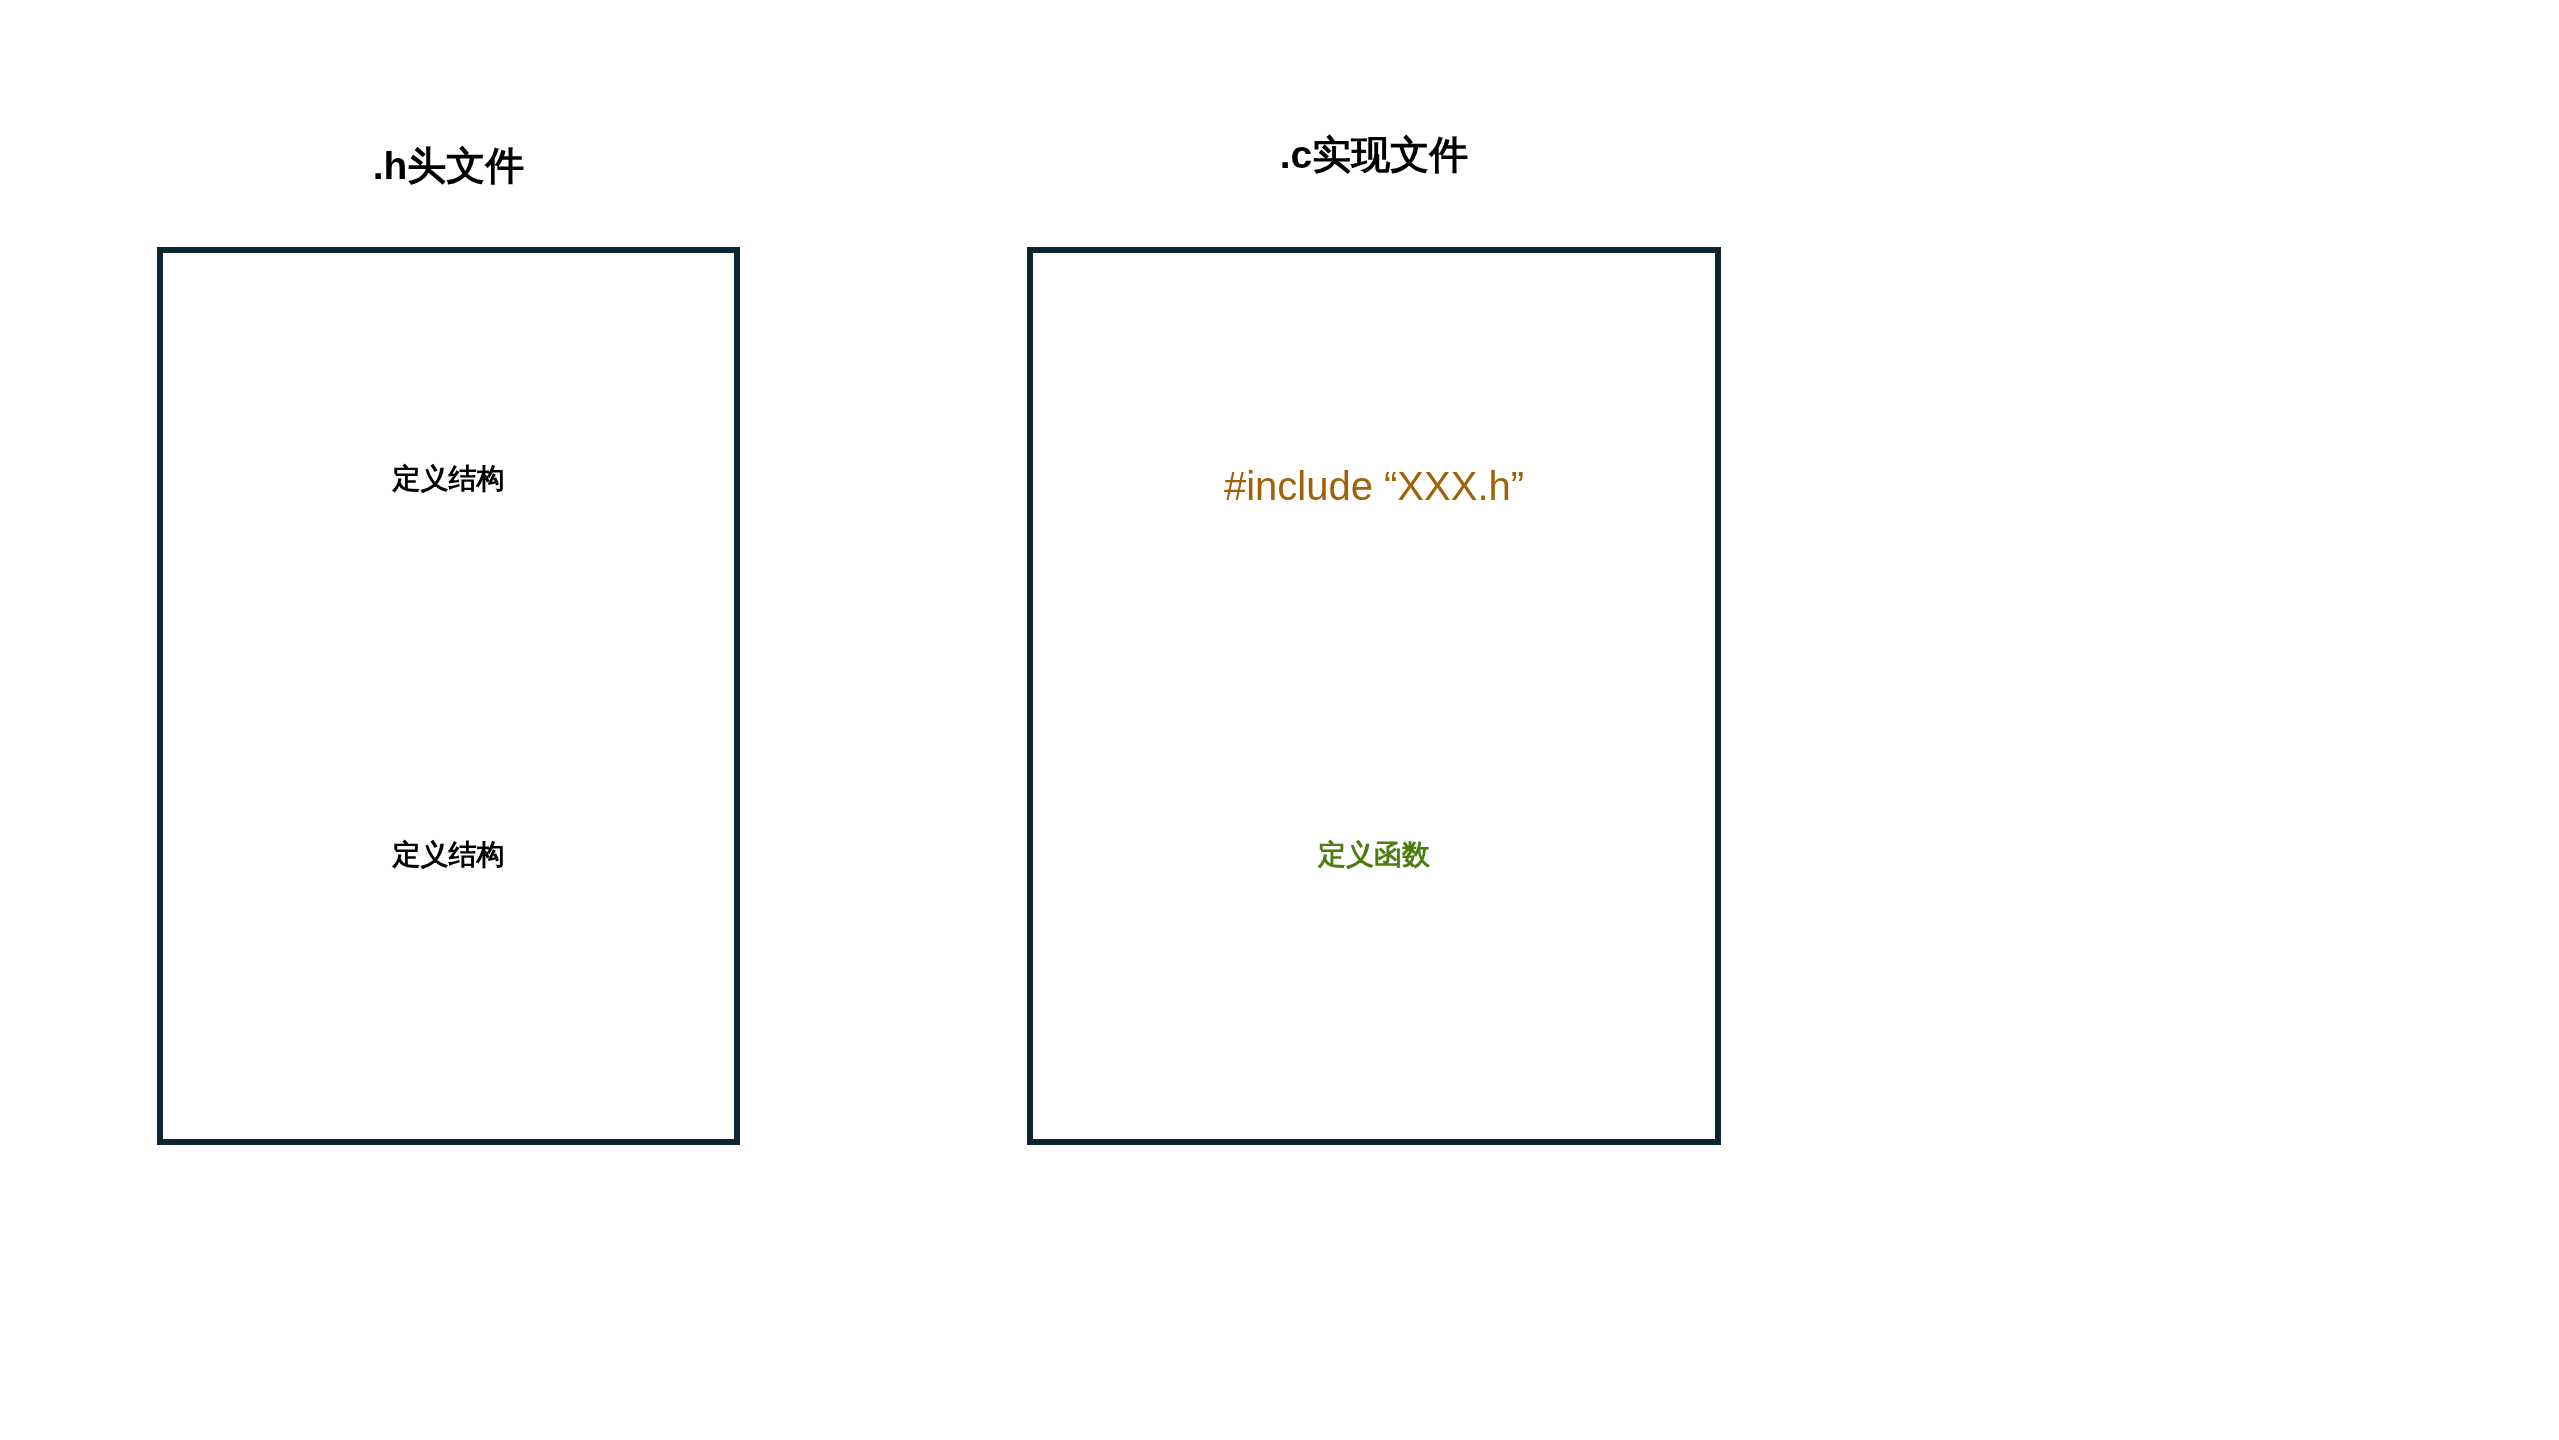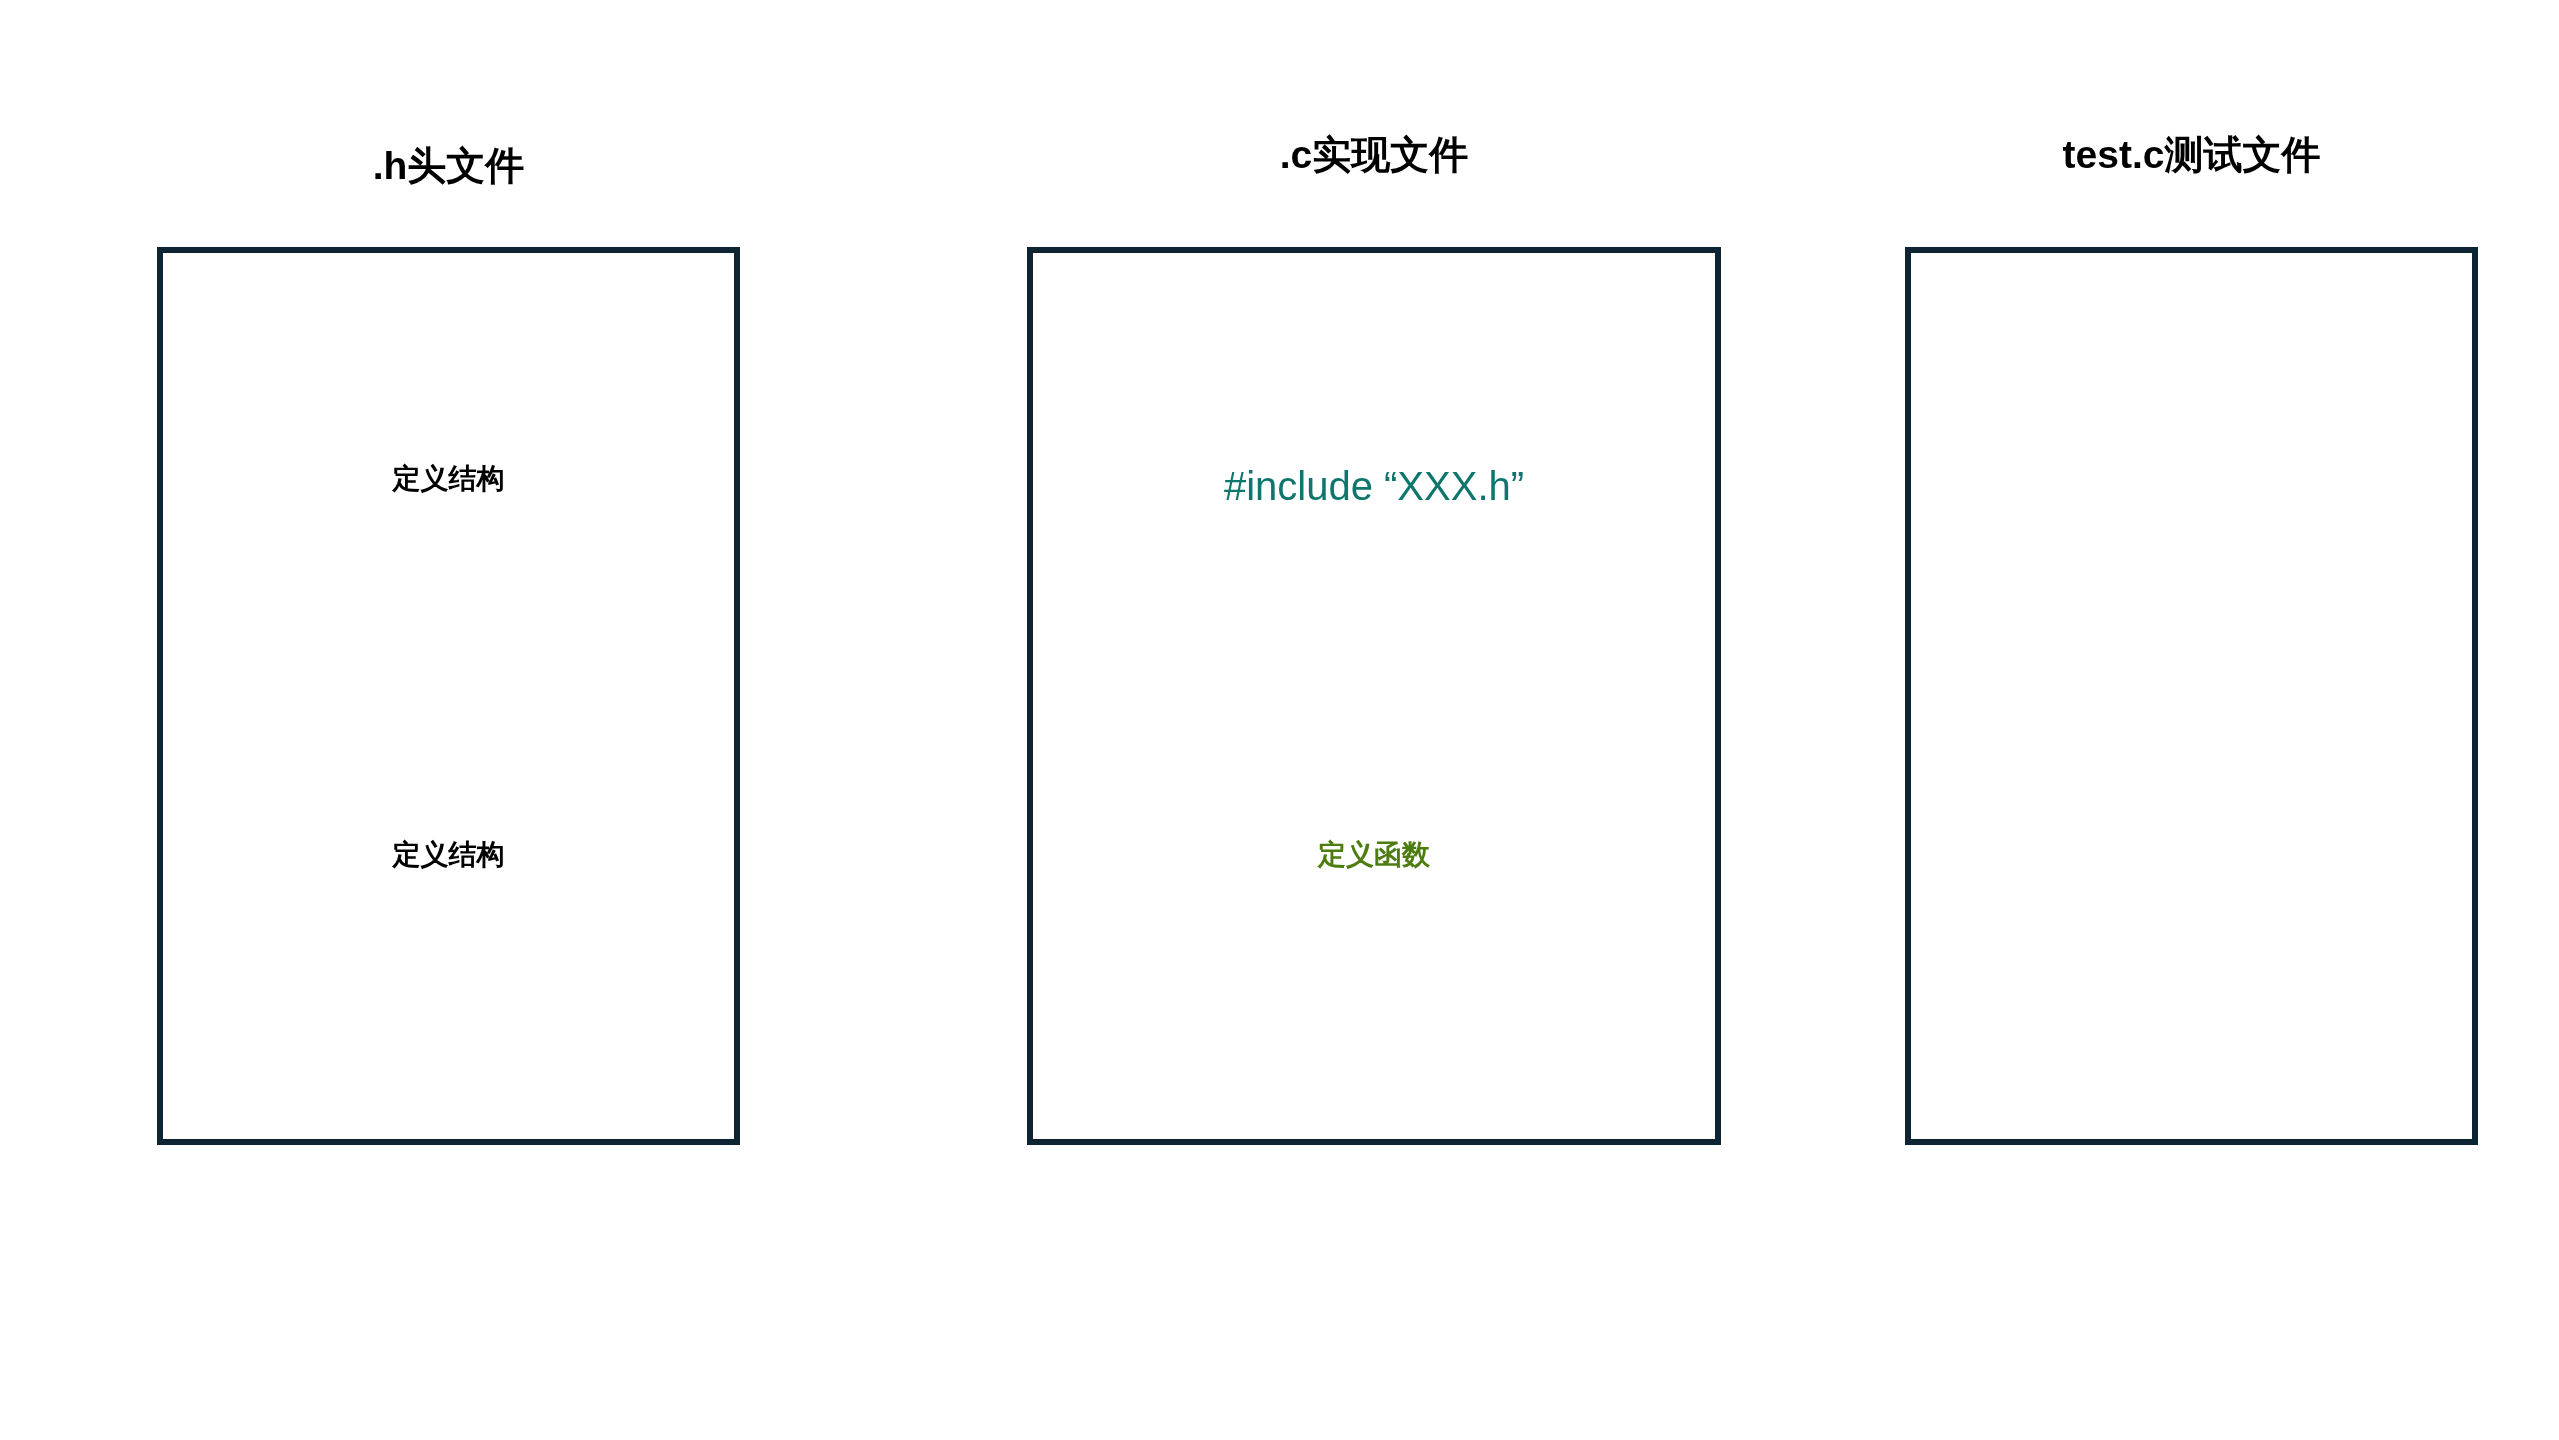--- a/index.html
+++ b/index.html
@@ -93,24 +93,19 @@
     <div class="file-box" style="border: 6px solid rgb(13, 36, 51); background: rgb(255, 255, 255);">
       <div class="box-line cjk slot-1" style="color: rgb(0, 0, 0);">定义结构</div>
       <div class="box-line cjk slot-2" style="color: rgb(0, 0, 0);">定义结构</div>
     </div>
   </div>
 
   <div class="column" id="col-c">
     <div class="col-title" style="color: rgb(0, 0, 0);">.c实现文件</div>
 
     <div class="file-box" style="border: 6px solid rgb(13, 36, 51); background: rgb(255, 255, 255);">
-      <div class="box-line code slot-1" style="color: #0f766e;">#include “XXX.h”</div>
+      <div class="box-line code slot-1" style="color: #a16207;">#include “XXX.h”</div>
       <div class="box-line cjk slot-2" style="color: #4d7c0f;">定义函数</div>
     </div>
   </div>
 
-  <div class="column" id="col-test">
-    <div class="col-title" style="color: rgb(0, 0, 0);">test.c测试文件</div>
-
-    <div class="file-box" style="border: 6px solid rgb(13, 36, 51); background: rgb(255, 255, 255);"></div>
-  </div>
 
 </div>
 
 </body></html>

